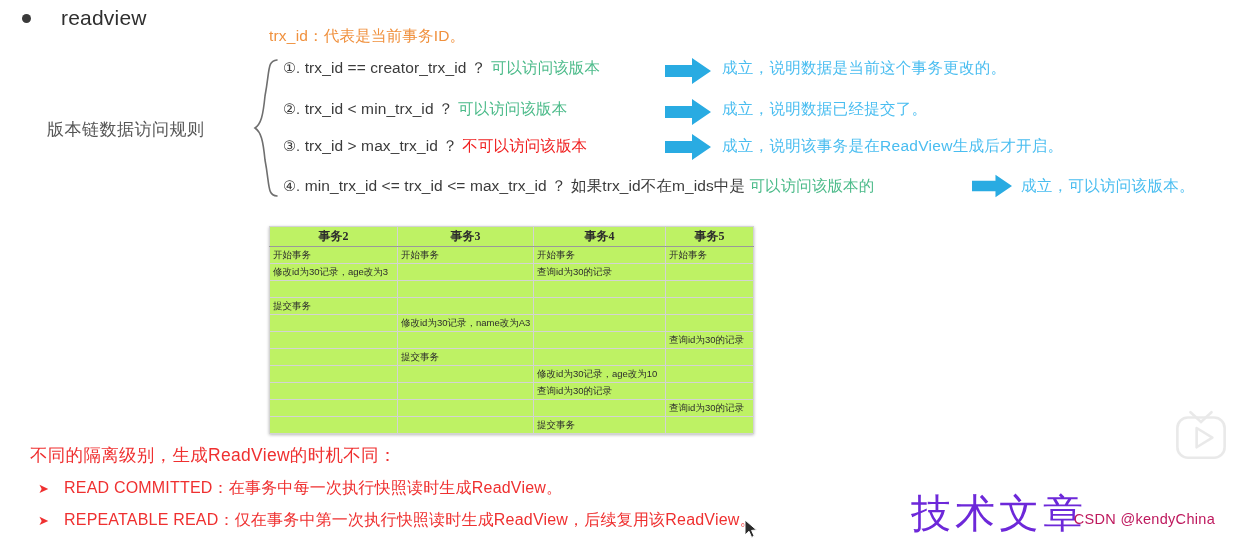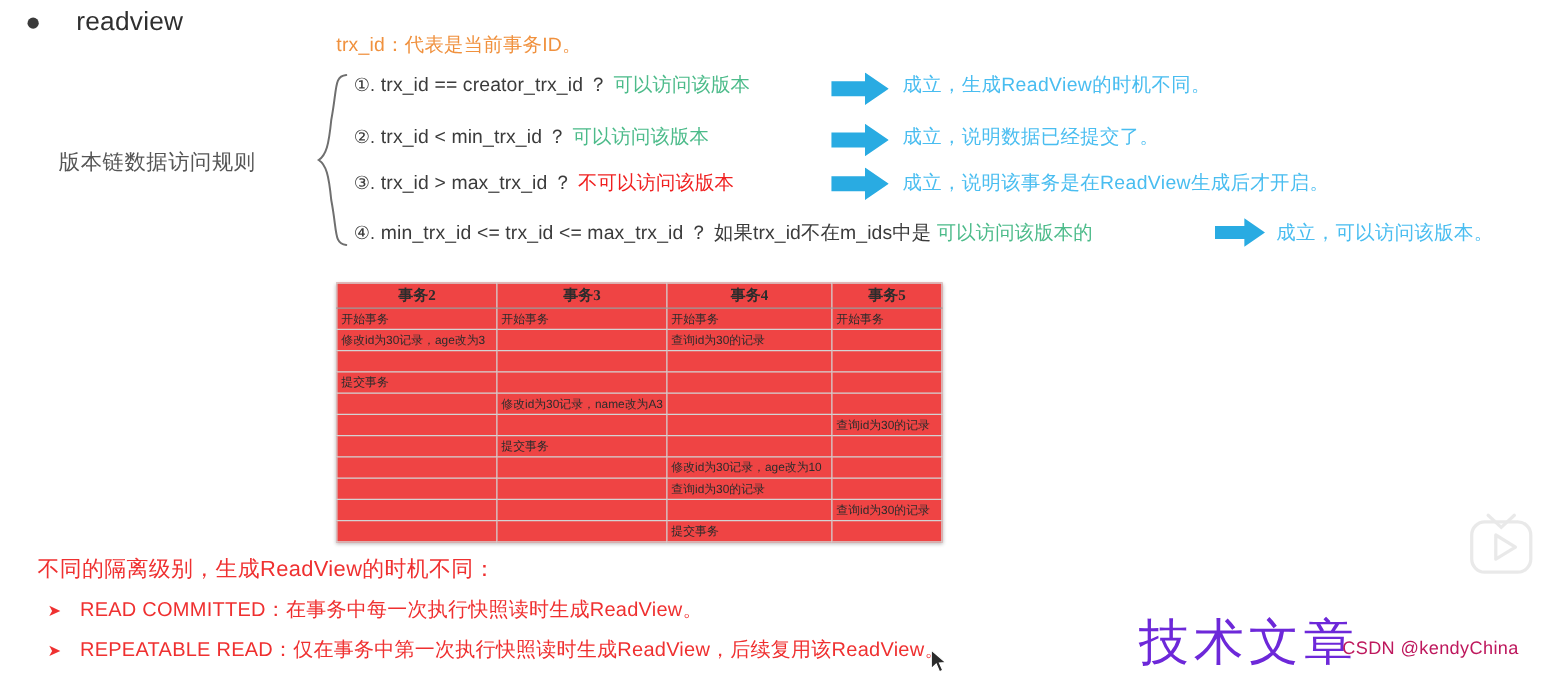--- a/index.html
+++ b/index.html
@@ -28,21 +28,21 @@
   .rule{position:absolute;white-space:nowrap;font-size:15.5px;color:#3b3b3b;letter-spacing:.1px;}
   .rule .g{color:#4cbb8a;}
   .rule .r{color:#f01f1f;}
   .circ{font-size:14.5px;}
   .arrow{position:absolute;}
   .result{position:absolute;white-space:nowrap;font-size:15.5px;color:#49bdf0;letter-spacing:.3px;}
 
   
   #tbl-wrap{left:269px;top:226px;width:484px;}
   table#sched{border-collapse:collapse;width:484px;
-      background:#ef4444;table-layout:fixed;
+      background:#bef264;table-layout:fixed;
       box-shadow:0 1px 3px rgba(0,0,0,.28);}
   table#sched th,table#sched td{
       border:1px solid #d3d3d3;
       font-size:9.5px;color:#2c2c2c;
       padding:1px 3px;height:14px;vertical-align:middle;
       overflow:hidden;white-space:nowrap;}
   table#sched th{
       text-align:center;font-weight:bold;font-size:12px;
       font-family:"Liberation Serif","DejaVu Serif",serif;
       height:17px;border-bottom:1px solid #9a9a9a;}
@@ -83,21 +83,21 @@
 </svg>
 
 <div class="rule" style="left:283px;top:58px;">
   <span class="circ">①.</span>
   <span>trx_id  == creator_trx_id ？</span>
   <span class="g">可以访问该版本</span>
 </div>
 <svg class="arrow" style="left:665px;top:58px;" width="46" height="26" viewBox="0 0 46 26">
   <path d="M0 7 H27 V0 L46 13 L27 26 V19 H0 Z" fill="#29ABE2"></path>
 </svg>
-<div class="result" style="left:722px;top:58px;">成立，生成ReadView的时机不同。</div>
+<div class="result" style="left:722px;top:58px;">成立，说明数据是当前这个事务更改的。</div>
 
 <div class="rule" style="left:283px;top:99px;">
   <span class="circ">②.</span>
   <span>trx_id &lt; min_trx_id ？</span>
   <span class="g">可以访问该版本</span>
 </div>
 <svg class="arrow" style="left:665px;top:99px;" width="46" height="26" viewBox="0 0 46 26">
   <path d="M0 7 H27 V0 L46 13 L27 26 V19 H0 Z" fill="#29ABE2"></path>
 </svg>
 <div class="result" style="left:722px;top:99px;">成立，说明数据已经提交了。</div>

